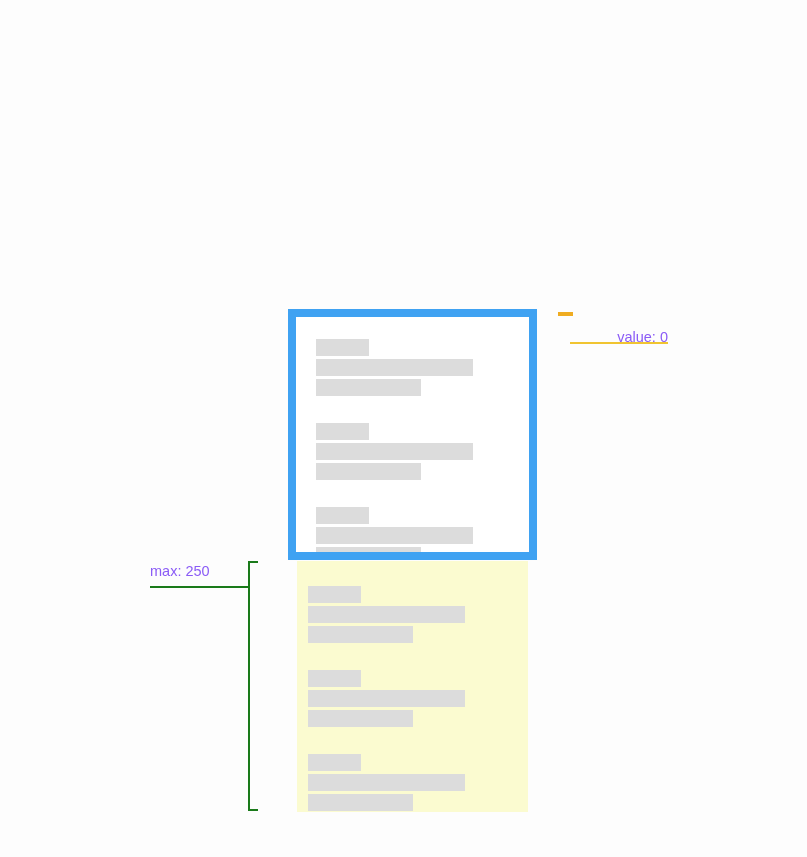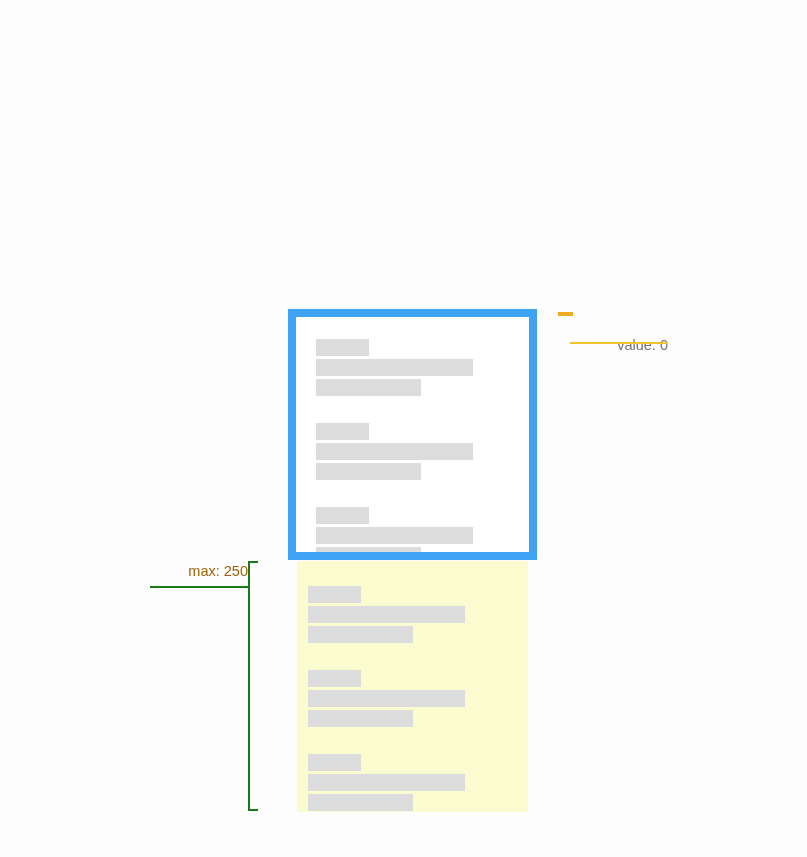--- a/index.html
+++ b/index.html
@@ -98,24 +98,24 @@
     position: absolute;
     left: 2px;
     top: 6px;
     width: 15px;
     height: 4px;
     background: #efac21;
   }
   .value-label {
     position: absolute;
     left: 0;
-    top: 31px;
+    top: 23px;
     width: 112px;
     text-align: right;
-    color: #737373;
+    color: #8b5cf6;
     font-size: 14.5px;
     line-height: 16px;
     white-space: nowrap;
   }
   .value-rule {
     position: absolute;
     left: 14px;
     top: 36px;
     width: 98px;
     height: 2px;
@@ -152,22 +152,22 @@
     top: 251px;
     width: 10px;
     height: 2px;
     background: #1a7a1a;
   }
   .max-label {
     position: absolute;
     left: 1px;
     top: 5px;
     width: 98px;
-    text-align: right;
-    color: #a16207;
+    text-align: left;
+    color: #8b5cf6;
     font-size: 14.5px;
     line-height: 16px;
     white-space: nowrap;
   }
   .max-rule {
     position: absolute;
     left: 1px;
     top: 28px;
     width: 99px;
     height: 2px;

